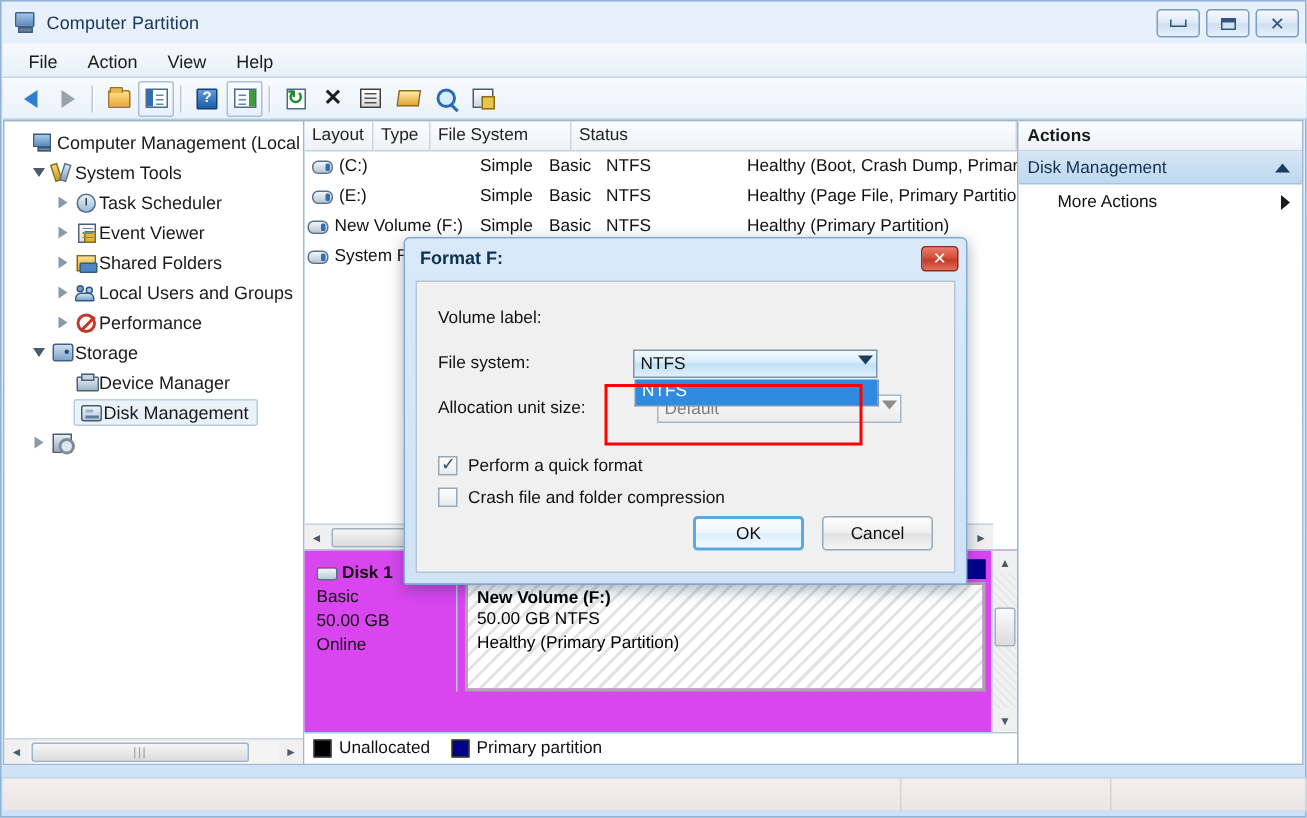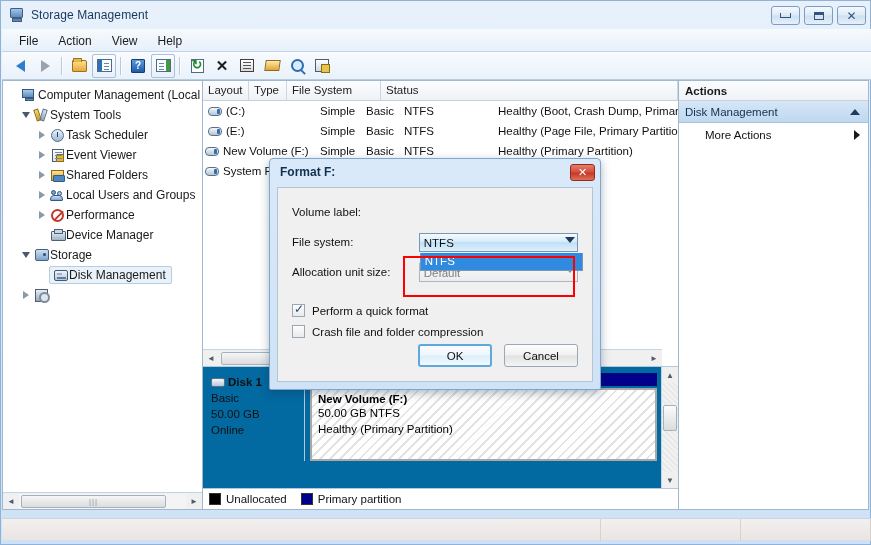--- a/index.html
+++ b/index.html
@@ -194,21 +194,21 @@
   .c-st  { flex: 1; }
 
   .vl-hscroll {
     position: absolute; left: 0; bottom: 0; width: 459px; height: 17px;
     background: #f0f0f0; border-top: 1px solid #c5d4e3;
     display: flex; align-items: center;
   }
   .vl-hs-track { flex: 1; height: 15px; position: relative; }
   .vl-hs-thumb { position: absolute; left: 2px; top: 1px; width: 120px; height: 13px; background: linear-gradient(180deg,#f6f6f6,#dcdcdc); border: 1px solid #a3b2c1; border-radius: 2px; }
 
-  .graph-view { flex: 1; position: relative; background: #0369a1; overflow: hidden; display: flex; }
+  .graph-view { flex: 1; position: relative; background: #d946ef; overflow: hidden; display: flex; }
   .gv-inner { flex: 1; position: relative; }
   .disk-row { display: flex; margin: 6px 4px 0 4px; height: 88px; }
   .disk-info {
     width: 98px; border-right: 1px solid #b9c7d5; padding: 3px 4px; font-size: 11.5px; color: #111;
   }
   .disk-title { display: flex; align-items: center; font-weight: bold; font-size: 11.5px; margin-bottom: 2px; }
   .disk-title .dic { width: 14px; height: 9px; background: linear-gradient(180deg,#f3f7fb,#b9c9d8); border: 1px solid #5b7085; border-radius: 2px; margin-right: 3px; flex: 0 0 auto; }
   .disk-line { line-height: 16px; }
   .part-area { flex: 1; margin-left: 5px; display: flex; flex-direction: column; }
   .part-cap { height: 13px; background: #00008b; border: 1px solid #000080; }
@@ -261,21 +261,21 @@
     border-top: 1px solid #c9d5e2;
     display: flex; align-items: center;
   }
   .sb-pane { height: 22px; border-right: 1px solid #d8d2ce; }
   .sb1 { flex: 1; }
   .sb2 { width: 140px; }
   .sb3 { width: 130px; }
 
   
   .dialog {
-    position: absolute; left: 268px; top: 157px; width: 332px; height: 232px;
+    position: absolute; left: 268px; top: 157px; width: 376px; height: 232px;
     background: linear-gradient(180deg,#d9e9fa 0%,#cfe2f6 100%);
     border: 1px solid #7fa6ce;
     border-radius: 4px 4px 2px 2px;
     box-shadow: 0 3px 10px rgba(20,45,75,.35);
   }
   .dlg-title {
     height: 26px; display: flex; align-items: center; padding: 0 5px 0 10px; justify-content: space-between;
   }
   .dlg-title-text { font-size: 12px; color: #10304f; font-weight: bold; }
   .dlg-close {
@@ -296,21 +296,21 @@
   }
   .combo {
     width: 163px; height: 19px; border: 1px solid #7a96b0;
     background: linear-gradient(180deg,#f4fbff 0%,#d6ecfb 45%,#bfe0f6 50%,#dff0fc 100%);
     font-size: 11.5px; color: #111; padding: 2px 4px; line-height: 15px; position: relative;
   }
   .combo .cbtn {
     position: absolute; right: 2px; top: 3px; width: 0; height: 0;
     border-left: 5px solid transparent; border-right: 5px solid transparent; border-top: 6px solid #1d3c5c;
   }
-  .combo.grayed { color: #7e7e7e; background: linear-gradient(180deg,#fafafa,#ececec); border-color: #a9b6c3; }
+  .combo.grayed { color: #7e7e7e; background: linear-gradient(180deg,#fafafa,#ececec); border-color: #a9b6c3; margin-left: 16px; }
   .combo.grayed .cbtn { border-top-color: #8c8c8c; }
   .dropdown-list {
     position: absolute; left: 0; top: 19px; width: 163px; background: #fff;
     border: 1px solid #7a96b0; border-top: none; z-index: 5;
   }
   .dd-opt { height: 17px; padding: 1px 4px; font-size: 11.5px; background: #2f8ae0; color: #fff; }
   .hilite-box {
     position: absolute; left: 125px; top: 68px; width: 172px; height: 41px;
     border: 2px solid #f00; z-index: 8; pointer-events: none;
   }
@@ -335,21 +335,21 @@
 </head>
 <body>
 
 <div class="window">
 
   <div class="titlebar">
     <span class="title-icon">
       <span class="mon"></span>
         <span class="base"></span>
     </span>
-    <span class="title-text">Storage Management</span>
+    <span class="title-text">Computer Partition</span>
     <div class="winbtns">
       <div class="winbtn">
           <span class="gmin"></span>
         </div>
       <div class="winbtn">
           <span class="gmax"></span>
         </div>
       <div class="winbtn">
           <span class="gcls">✕</span>
         </div>
@@ -491,36 +491,36 @@
         <div class="tnode" style="padding-left:30px">
           <span class="exp">
               <span class="tri"></span>
             </span>
           <span class="ti">
               <span class="i-perf"></span>
             </span>
           <span>Performance</span>
         </div>
 
-        <div class="tnode" style="padding-left:30px">
-          <span class="exp"></span>
-          <span class="ti">
-              <span class="i-device"></span>
-            </span>
-          <span>Device Manager</span>
-        </div>
-
         <div class="tnode" style="padding-left:14px">
           <span class="exp">
               <span class="tri open"></span>
             </span>
           <span class="ti">
               <span class="i-storage"></span>
             </span>
           <span>Storage</span>
+        </div>
+
+        <div class="tnode" style="padding-left:30px">
+          <span class="exp"></span>
+          <span class="ti">
+              <span class="i-device"></span>
+            </span>
+          <span>Device Manager</span>
         </div>
 
         <div class="tnode" style="padding-left:30px">
           <span class="exp"></span>
           <span class="selnode" style="display:flex;align-items:center;padding:1px 5px 1px 2px;">
             <span class="ti">
                 <span class="i-disk"></span>
               </span>
             <span>Disk Management</span>
           </span>

